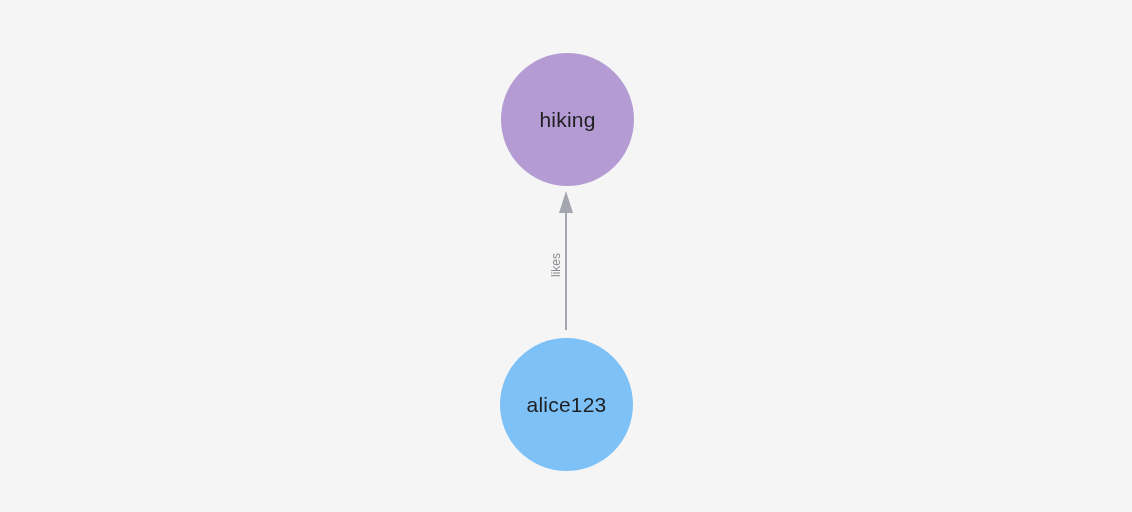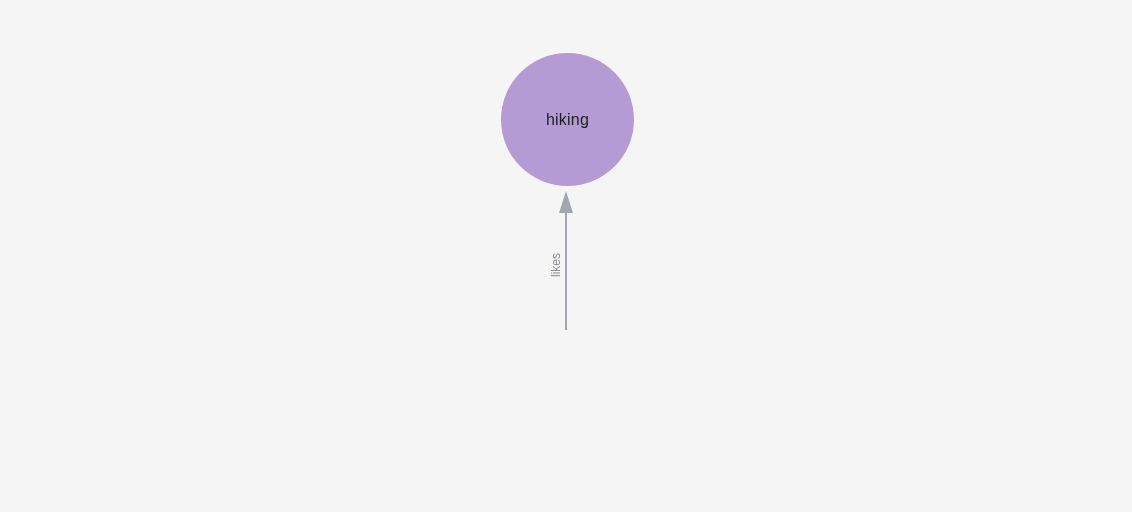--- a/index.html
+++ b/index.html
@@ -27,21 +27,21 @@
     width: 133px;
     height: 133px;
   }
   .node-alice {
     left: 500px;
     top: 338px;
     width: 133px;
     height: 133px;
   }
   .node-label {
-    font-size: 16px;
+    font-size: 21px;
     letter-spacing: 0.2px;
   }
   .edge-line {
     position: absolute;
     left: 565px;
     top: 212px;
     width: 2px;
     height: 118px;
   }
   .edge-arrowhead {
@@ -74,14 +74,17 @@
   <div>
     <div class="edge-line" style="background-color: rgb(163, 166, 174);"></div>
     <div class="edge-arrowhead" style="border-bottom-color: rgb(163, 166, 174);"></div>
     <div class="edge-label" style="color: rgb(140, 140, 145);">likes</div>
   </div>
 
   <div class="node node-hiking" style="background-color: rgb(180, 155, 212);">
     <span class="node-label" style="color: rgb(31, 31, 33);">hiking</span>
   </div>
 
+  <div class="node node-alice" style="background-color: rgb(125, 193, 247);">
+    <span class="node-label" style="color: rgb(31, 31, 33);">alice123</span>
+  </div>
 
 </div>
 
 </body></html>

